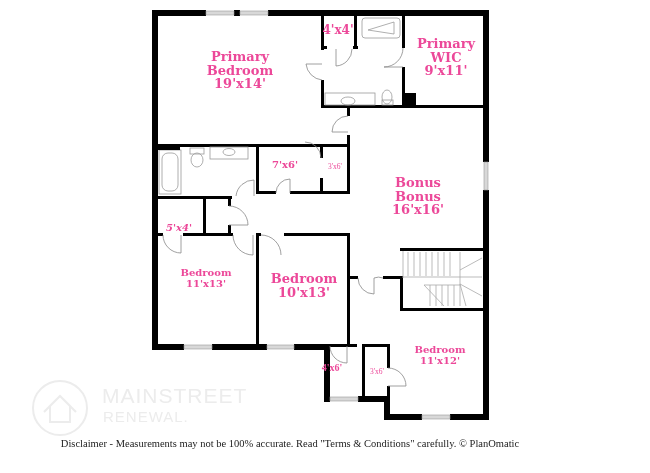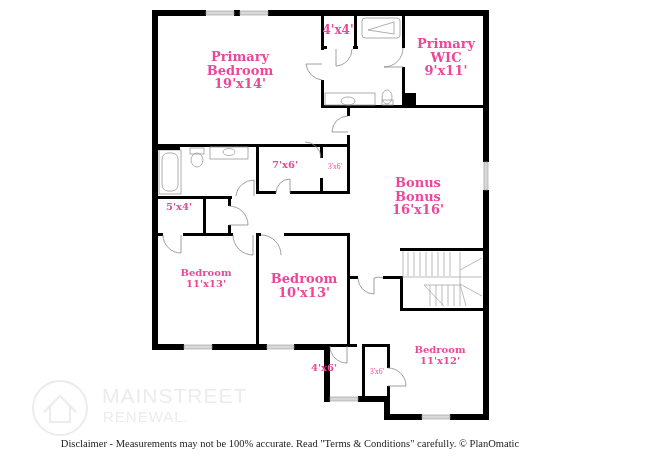--- a/index.html
+++ b/index.html
@@ -207,35 +207,35 @@
 <div class="room-label sm" style="left:335px; top:163px;">
   <span class="dim">3'x6'</span>
 </div>
 
 <div class="room-label lg" style="left:418px; top:176px;">
   <span class="name">Bonus</span>
   <span class="name">Bonus</span>
   <span class="dim">16'x16'</span>
 </div>
 
-<div class="room-label xl" style="left:179px; top:202px;">
+<div class="room-label xl" style="left:179px; top:223px;font-style:italic;">
   <span class="dim">5'x4'</span>
 </div>
 
 <div class="room-label xl" style="left:206px; top:268px;">
   <span class="name">Bedroom</span>
   <span class="dim">11'x13'</span>
 </div>
 
 <div class="room-label lg" style="left:304px; top:272px;">
   <span class="name">Bedroom</span>
   <span class="dim">10'x13'</span>
 </div>
 
-<div class="room-label xl" style="left:324px; top:363px;">
+<div class="room-label xl" style="left:332px; top:363px;font-family:Liberation Serif, serif;">
   <span class="dim">4'x6'</span>
 </div>
 
 <div class="room-label sm" style="left:377px; top:368px;">
   <span class="dim">3'x6'</span>
 </div>
 
 <div class="room-label xl" style="left:440px; top:345px;">
   <span class="name">Bedroom</span>
   <span class="dim">11'x12'</span>

